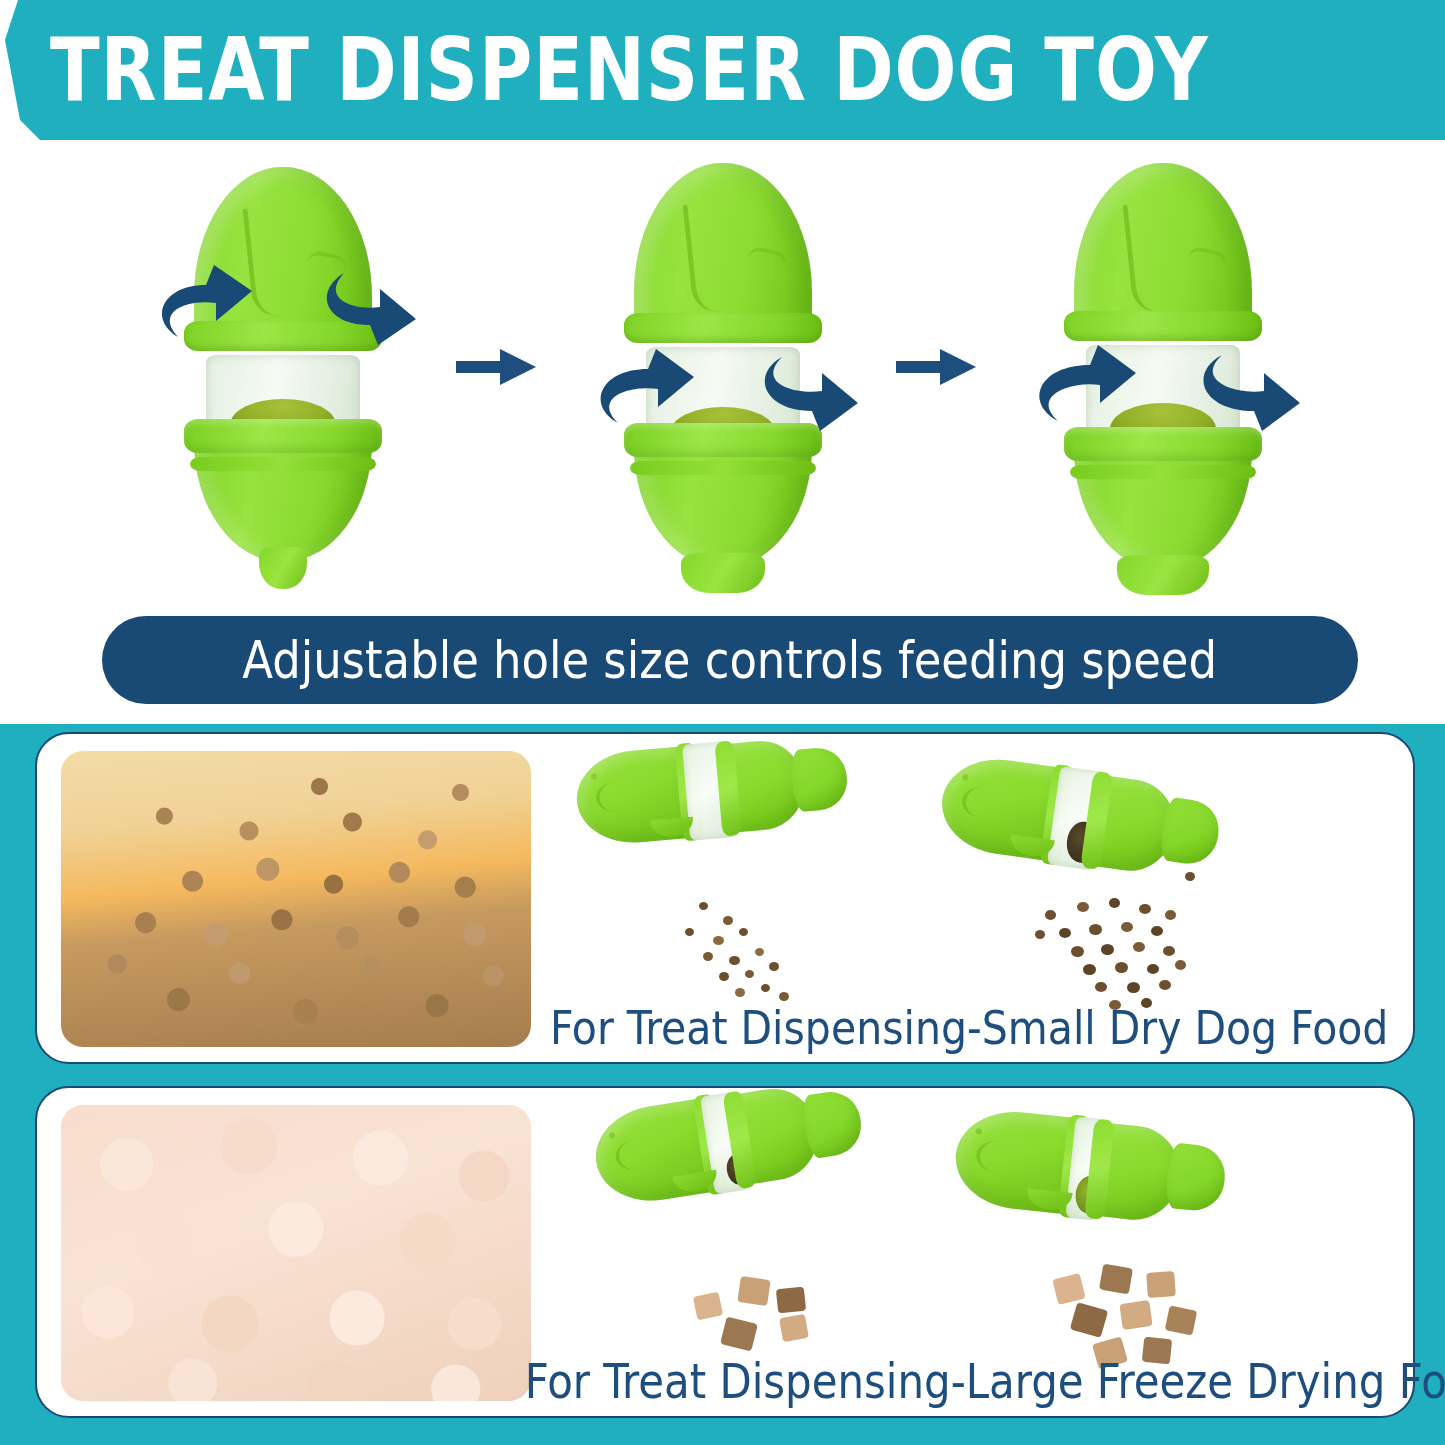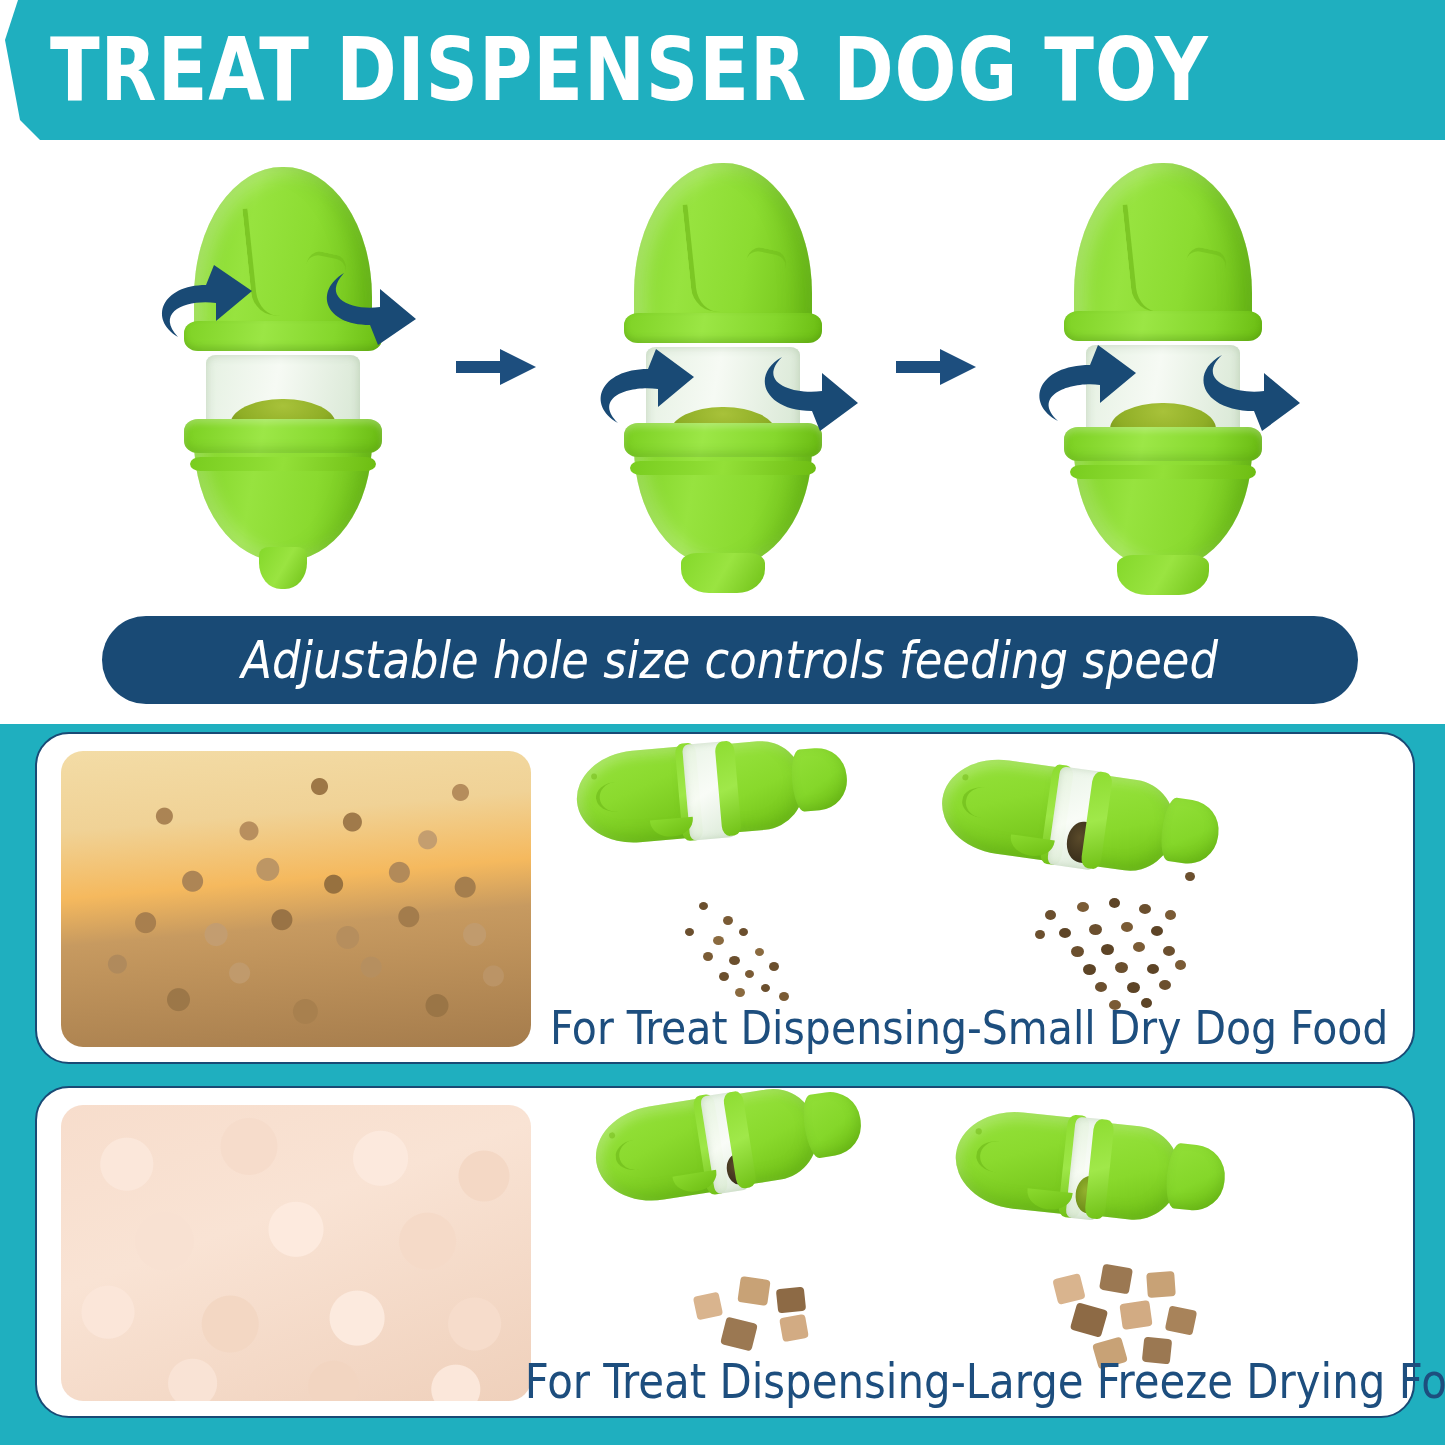--- a/index.html
+++ b/index.html
@@ -109,21 +109,21 @@
   }
 
   
   .rot-arrows{ position:absolute; left:-34px; width:278px; pointer-events:none; }
 
   
   .pill{
     position:absolute; left:102px; top:616px; width:1256px; height:88px;
     background:#194A75;
     border-radius:48px;
-    display:flex; align-items:center; justify-content:center;font-style:italic;
+    display:flex; align-items:center; justify-content:center;
   }
   .pill-text{
     color:#ffffff;
     font-family:"Liberation Sans Narrow","DejaVu Sans Condensed","Liberation Sans",sans-serif;
     font-size:52px; font-weight:normal; white-space:nowrap;
     transform:scaleX(0.96);
   }
 
   
   .teal-section{

